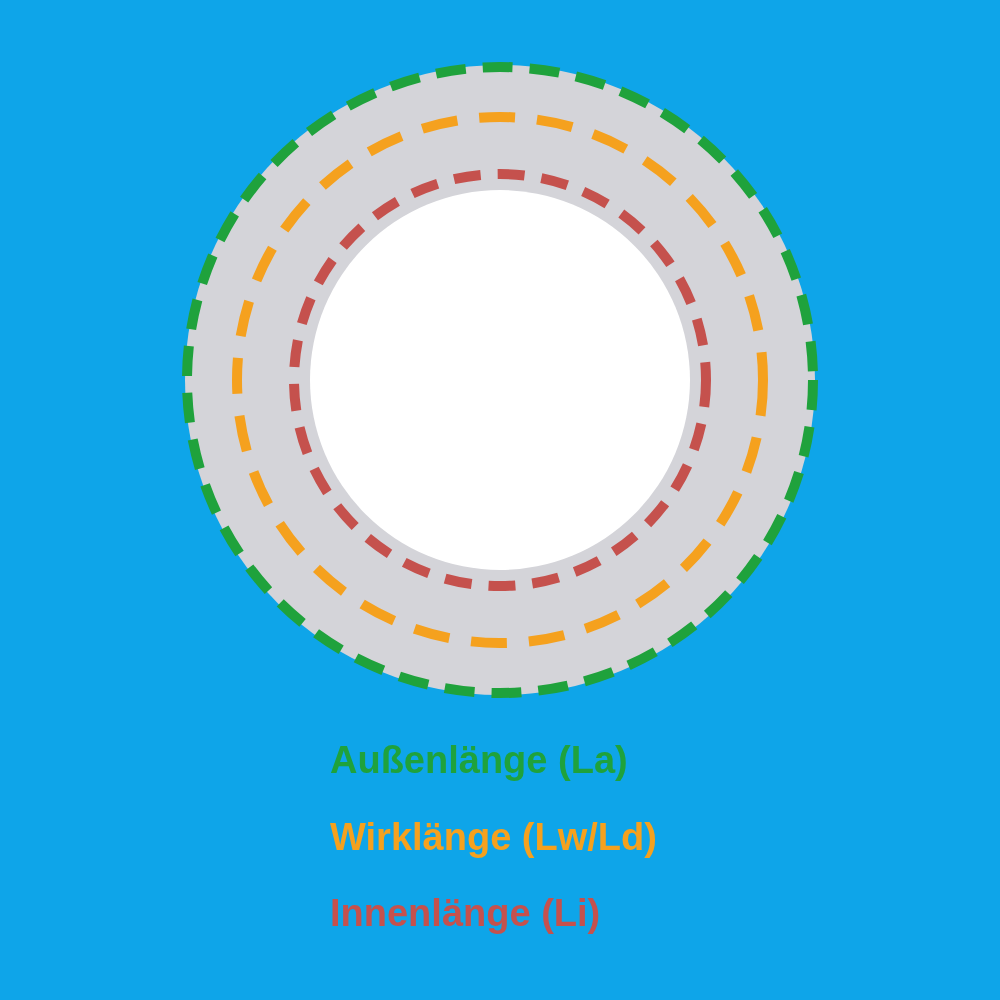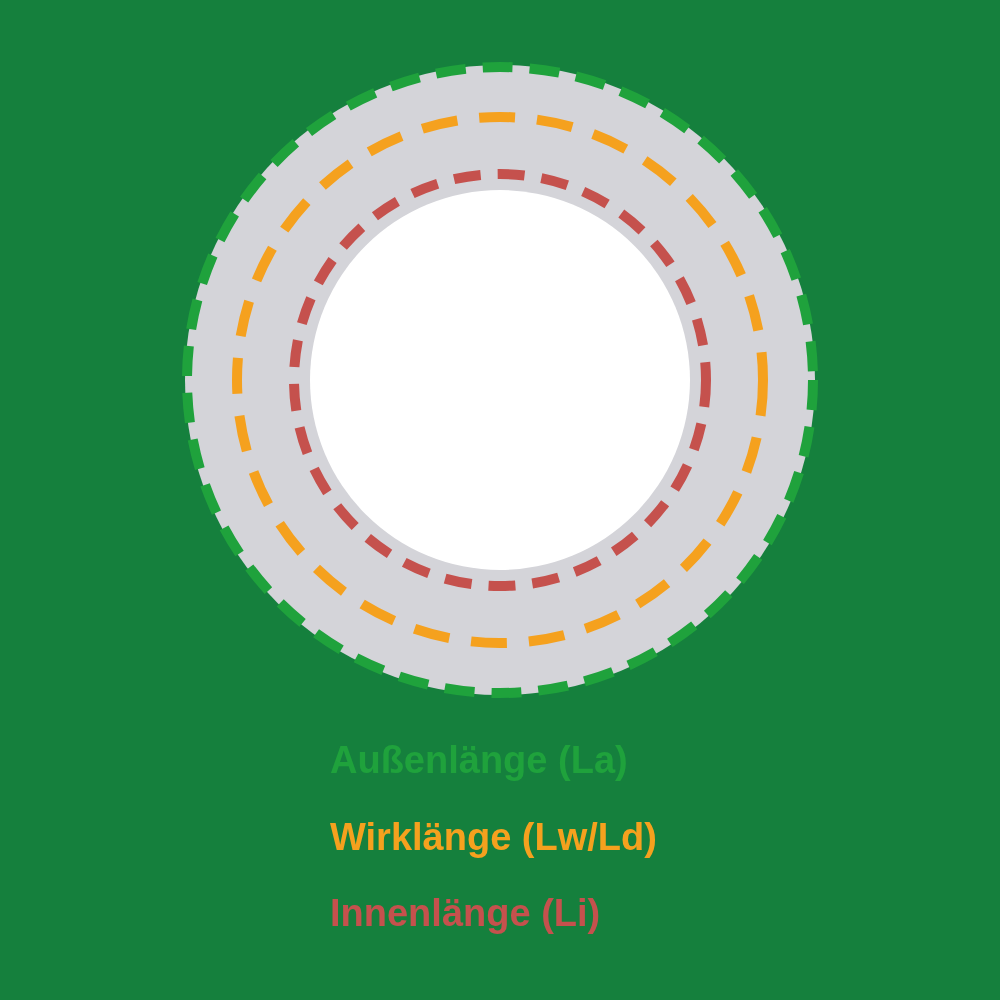--- a/index.html
+++ b/index.html
@@ -8,21 +8,21 @@
     background: #ffffff;
     width: 1000px;
     height: 1000px;
     overflow: hidden;
     font-family: "Liberation Sans", sans-serif;
   }
   .stage {
     position: relative;
     width: 1000px;
     height: 1000px;
-    background: #15803d;
+    background: #0ea5e9;
   }
   svg {
     display: block;
   }
   .dashed {
     fill: none;
     stroke-width: 10;
     stroke-linecap: butt;
   }
   .dash-outer   { stroke-dasharray: 30 17; }

